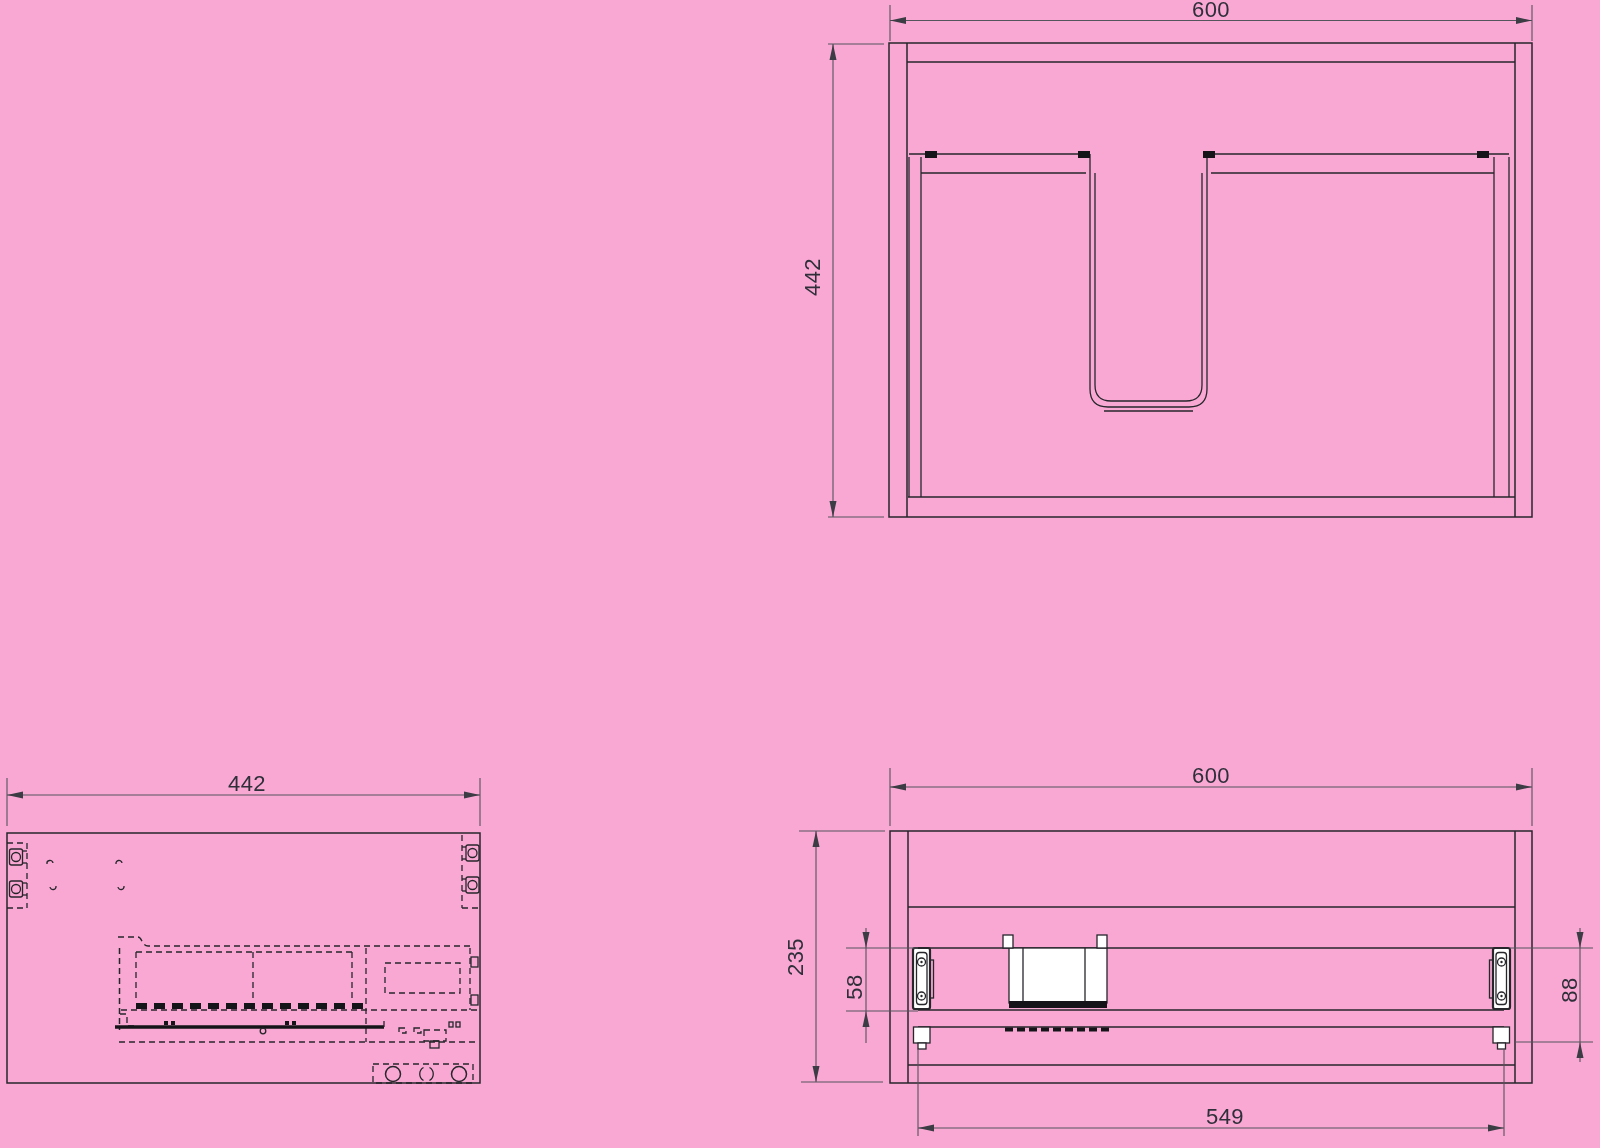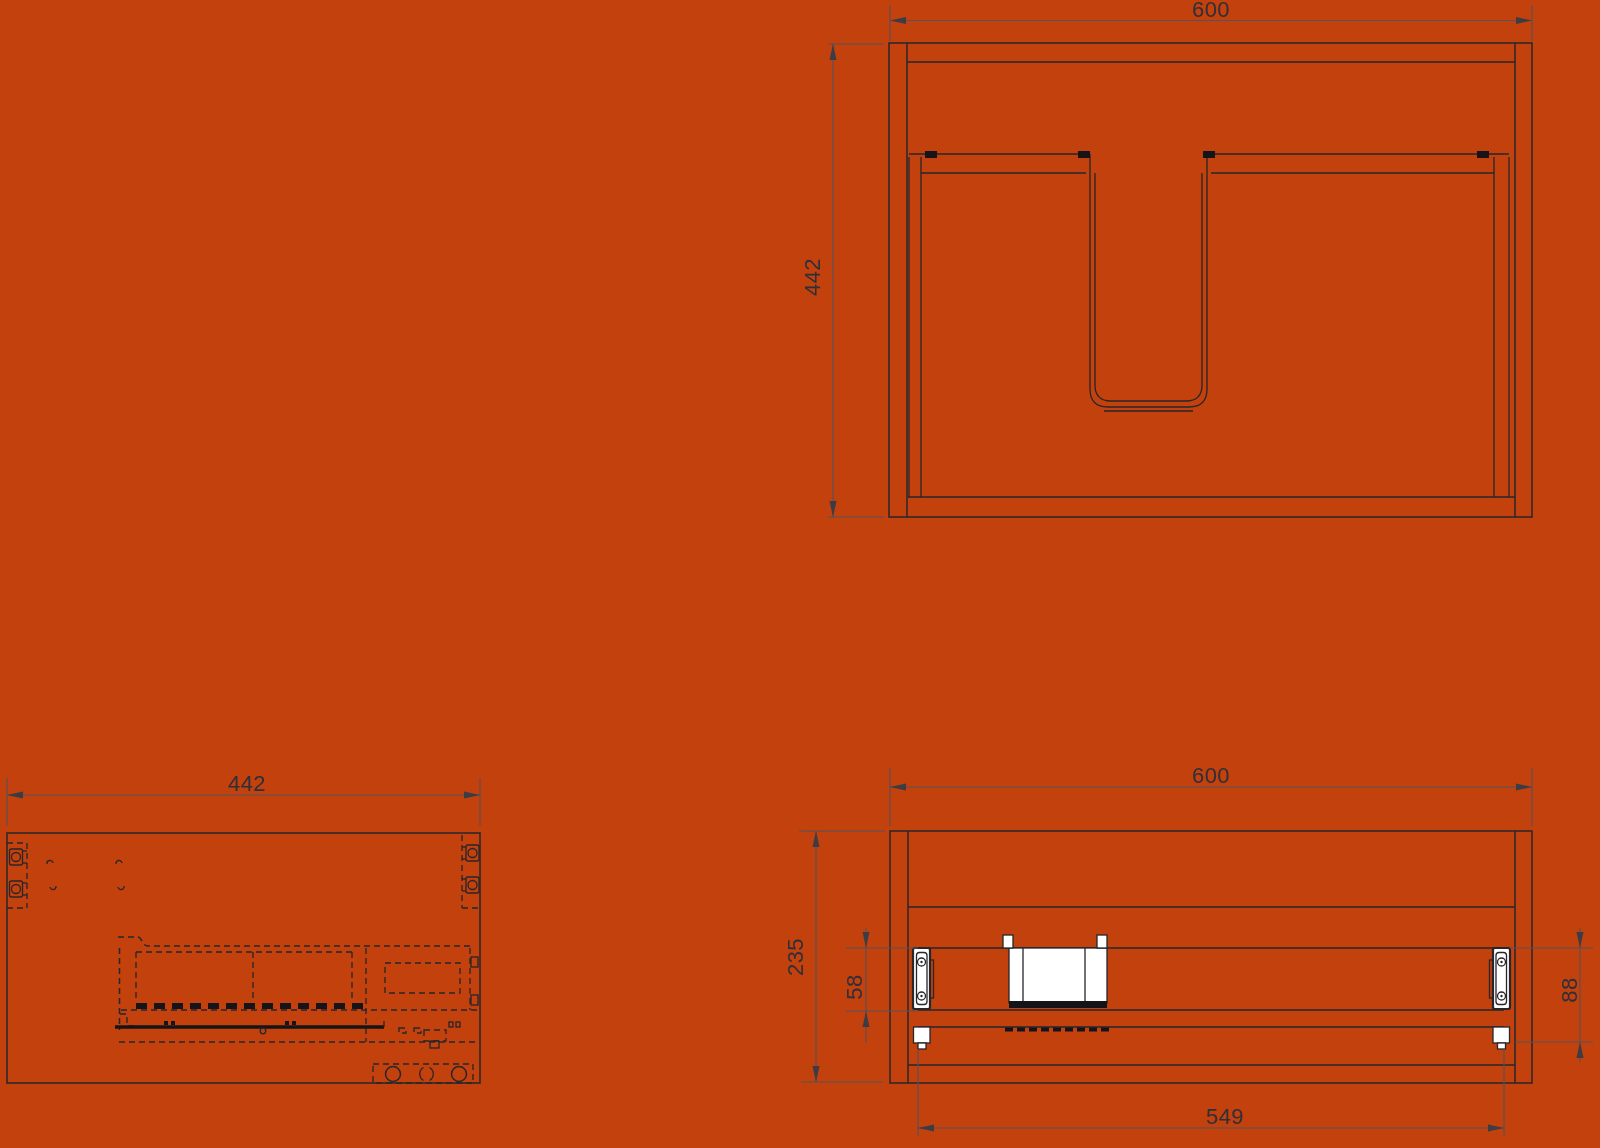--- a/index.html
+++ b/index.html
@@ -1,16 +1,16 @@
 <!DOCTYPE html>
 <html><head>
 <meta charset="utf-8">
 <style>
   html,body{margin:0;padding:0;background:#ffffff;}
-  .sheet{position:relative;width:1600px;height:1148px;background:#c2410c;overflow:hidden;}
+  .sheet{position:relative;width:1600px;height:1148px;background:#f9a8d4;overflow:hidden;}
   svg{position:absolute;left:0;top:0;}
   .struct{stroke:#26262b;fill:none;stroke-width:1.5;}
   .thin{stroke-width:1.3;}
   .bold{stroke-width:2.2;}
   .dash{stroke-dasharray:6 4;}
   .dimline{stroke:#54545c;fill:none;stroke-width:1.1;}
   .dimarrow{fill:#3c3c44;stroke:none;}
   .dim-text{font-family:"Liberation Sans",sans-serif;font-size:22px;fill:#2f2f3a;letter-spacing:0.5px;}
   .blackfill{fill:#151519;stroke:none;}
   .whitefill{fill:#ffffff;}

